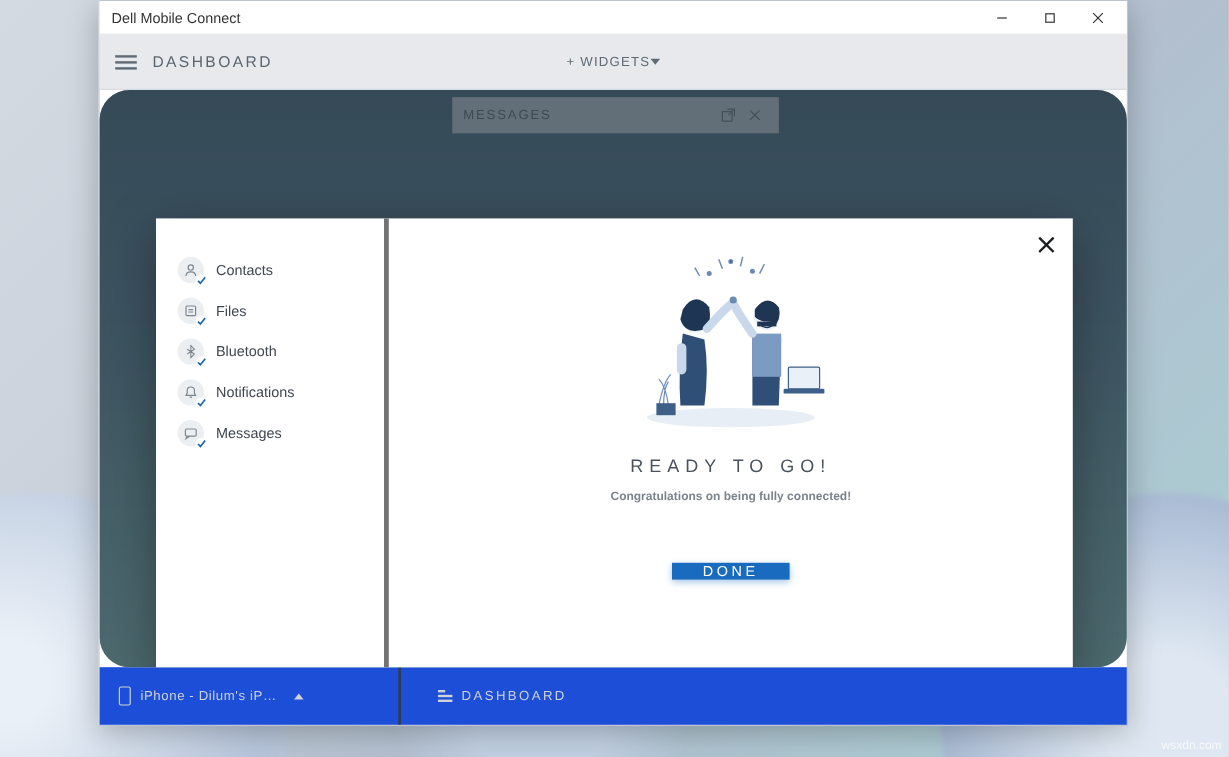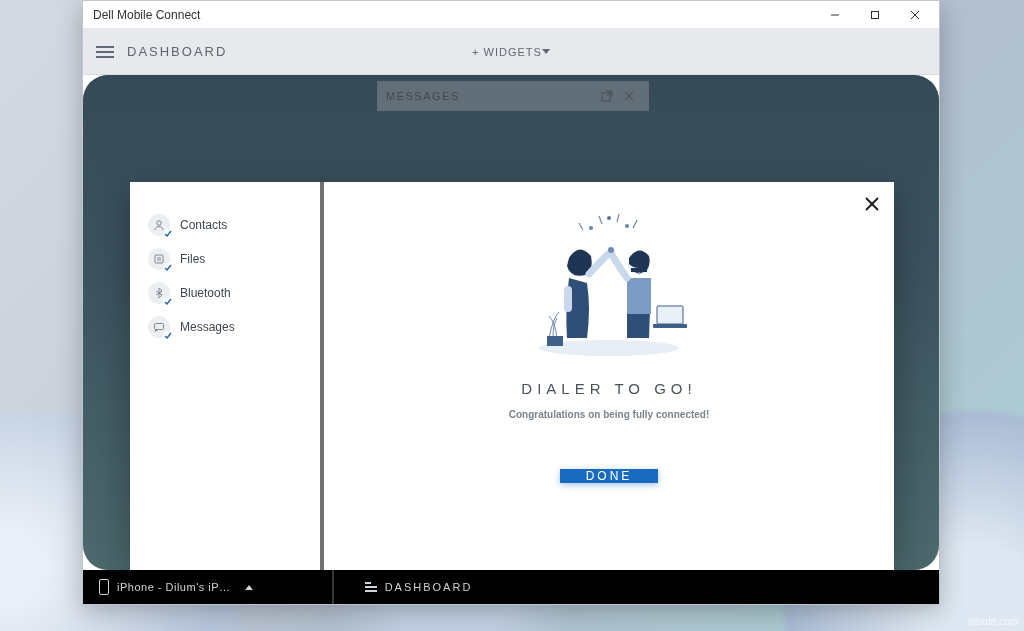--- a/index.html
+++ b/index.html
@@ -47,21 +47,21 @@
   .scrim { position:absolute; inset:0; background: rgba(50,60,70,0.55); }
   .messages-card {
     position:absolute; left:294px; top:6px; width:272px; height:30px; background:rgba(210,214,219,0.65);
     border:1px solid rgba(160,165,172,0.6); display:flex; align-items:center; padding:0 8px; color:#4e5862;
     font-size:11px; letter-spacing:1.5px;
   }
   .messages-card .spacer { flex:1; }
   .mini-icon { width:22px; height:22px; display:flex; align-items:center; justify-content:center; color:#5b646e; }
 
   .bottombar {
-    height:34px; background:#000000; color:#cfd3d7; display:flex; align-items:center; font-size:11px;
+    height:48px; background:#1d4ed8; color:#cfd3d7; display:flex; align-items:center; font-size:11px;
   }
   .bb-section { display:flex; align-items:center; gap:8px; padding:0 16px; height:100%; }
   .bb-left { width:250px; border-right:1px solid #33373c; letter-spacing:0.5px; }
   .bb-center { flex:1; justify-content:center; letter-spacing:2px; }
   .bb-right { width:170px; border-left:1px solid #33373c; letter-spacing:2px; justify-content:center; }
   .phone-icon { width:10px; height:16px; border:1.2px solid #cfd3d7; border-radius:2px; position:relative; }
   .tri-up { width:0;height:0;border-left:4px solid transparent;border-right:4px solid transparent;border-bottom:5px solid #cfd3d7; margin-left:6px;}
   .grid9 { display:grid; grid-template-columns:repeat(3,3px); grid-template-rows:repeat(3,3px); gap:2px;}
   .grid9 span{ background:#cfd3d7; width:3px;height:3px;}
   .dash-icon { width:12px; display:flex; flex-direction:column; gap:2px;}
@@ -196,20 +196,34 @@
                 <svg viewBox="0 0 8 8">
                   <polyline points="1,4 3,6 7,1" fill="none" stroke="currentColor" stroke-width="1.4"></polyline>
                 </svg>
               </span>
           </div>
           <span>Bluetooth</span>
         </div>
         <div class="side-item">
           <div class="side-icn">
             <svg width="12" height="12" viewBox="0 0 12 12">
+                <path d="M6 1.5c-1.8 0-3 1.4-3 3v2l-1 2h8l-1-2v-2c0-1.6-1.2-3-3-3z" fill="none" stroke="currentColor"></path>
+                <line x1="5" y1="10" x2="7" y2="10" stroke="currentColor"></line>
+              </svg>
+            <span class="side-check">
+                <svg viewBox="0 0 8 8">
+                  <polyline points="1,4 3,6 7,1" fill="none" stroke="currentColor" stroke-width="1.4"></polyline>
+                </svg>
+              </span>
+          </div>
+          <span>Notifications</span>
+        </div>
+        <div class="side-item">
+          <div class="side-icn">
+            <svg width="12" height="12" viewBox="0 0 12 12">
                 <rect x="1.5" y="2.5" width="9" height="6" rx="1" fill="none" stroke="currentColor"></rect>
                 <path d="M3 8.5l-1 2 3-2" fill="none" stroke="currentColor"></path>
               </svg>
             <span class="side-check">
                 <svg viewBox="0 0 8 8">
                   <polyline points="1,4 3,6 7,1" fill="none" stroke="currentColor" stroke-width="1.4"></polyline>
                 </svg>
               </span>
           </div>
           <span>Messages</span>
@@ -245,21 +259,21 @@
           <path d="M118 70 q-14 -20 -16 -26" stroke="#c9d8ea" stroke-width="7" stroke-linecap="round" fill="none"></path>
 
           <circle cx="102" cy="42" r="3" fill="#6b8bb4"></circle>
 
           <rect x="148" y="98" width="26" height="18" rx="1" fill="#eaf0f7" stroke="#3d5f88"></rect>
           <rect x="144" y="116" width="34" height="4" rx="1" fill="#3d5f88"></rect>
 
           <path d="M40 130 q4 -20 10 -26 M48 130 q-2 -16 -8 -22 M44 130 q0 -14 4 -20" stroke="#6b8bb4" fill="none"></path>
           <rect x="38" y="128" width="16" height="10" fill="#3d5f88"></rect>
         </svg>
-        <div class="ready-title">DIALER TO GO!</div>
+        <div class="ready-title">READY TO GO!</div>
         <div class="ready-sub">
           <span>Congratulations on being fully connected!</span><br>
         </div>
         <button class="done-btn">DONE</button>
       </div>
     </div>
   </div>
 
   <div class="bottombar">
     <div class="bb-section bb-left">

